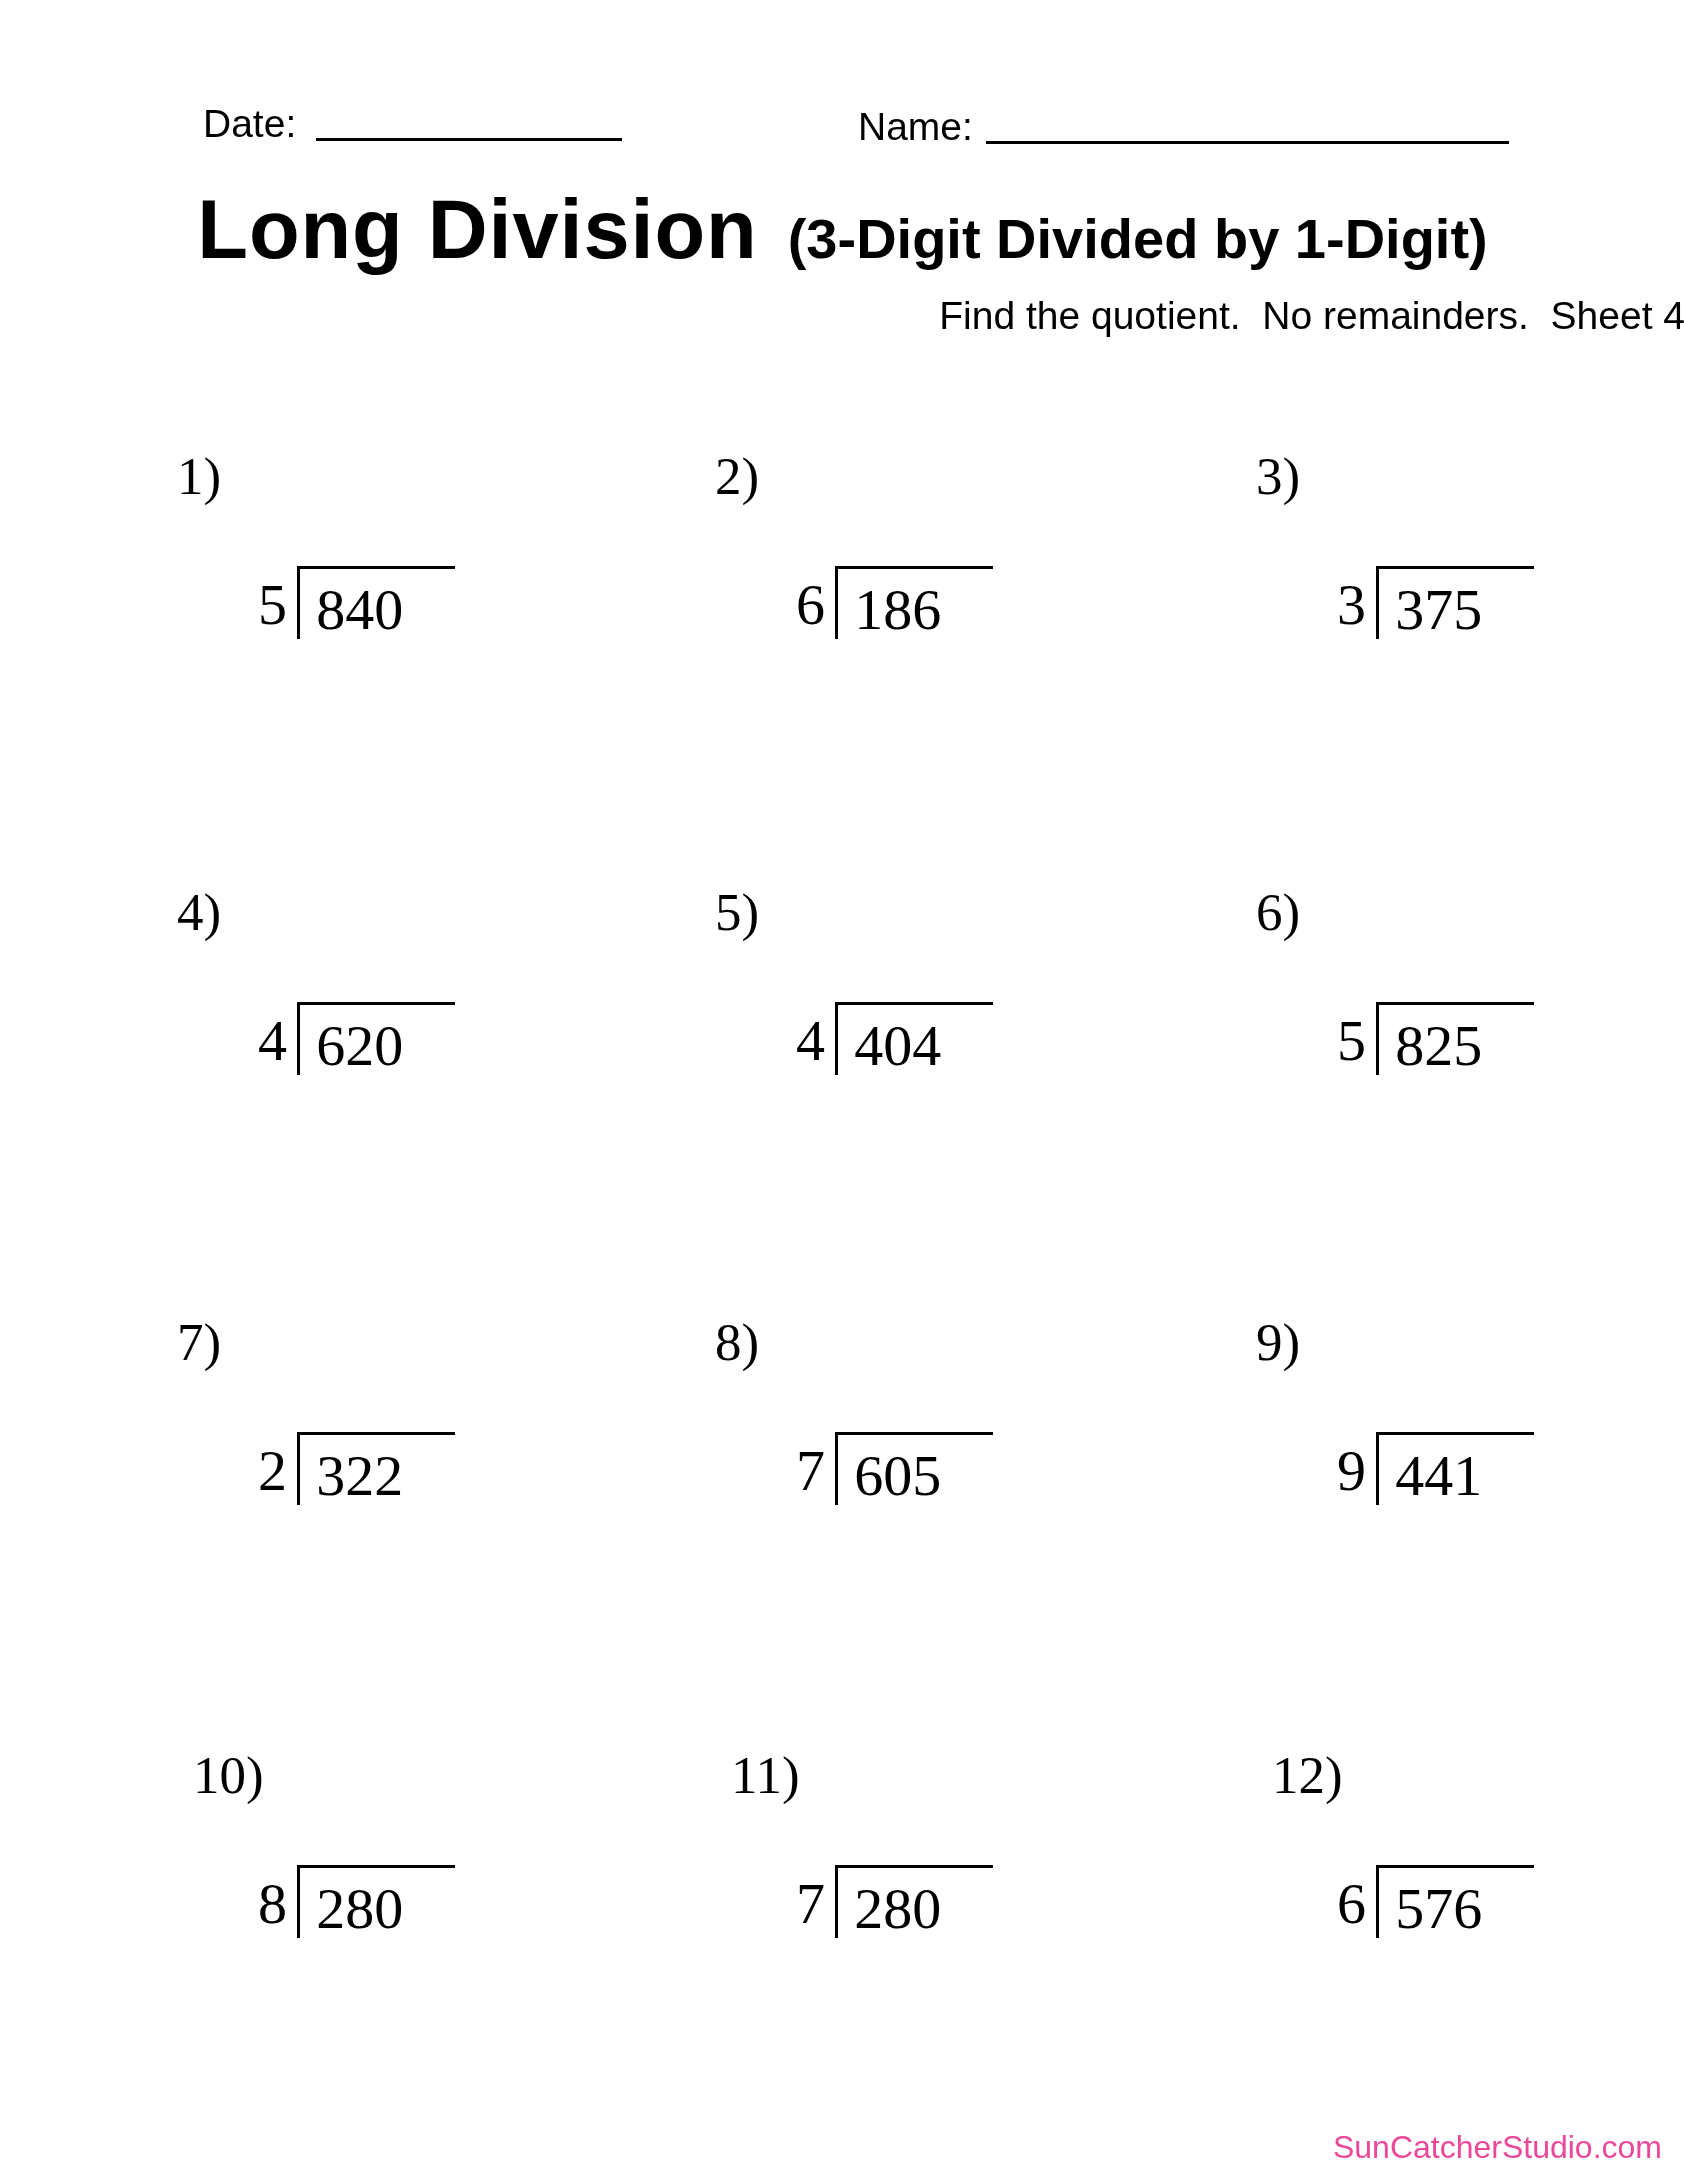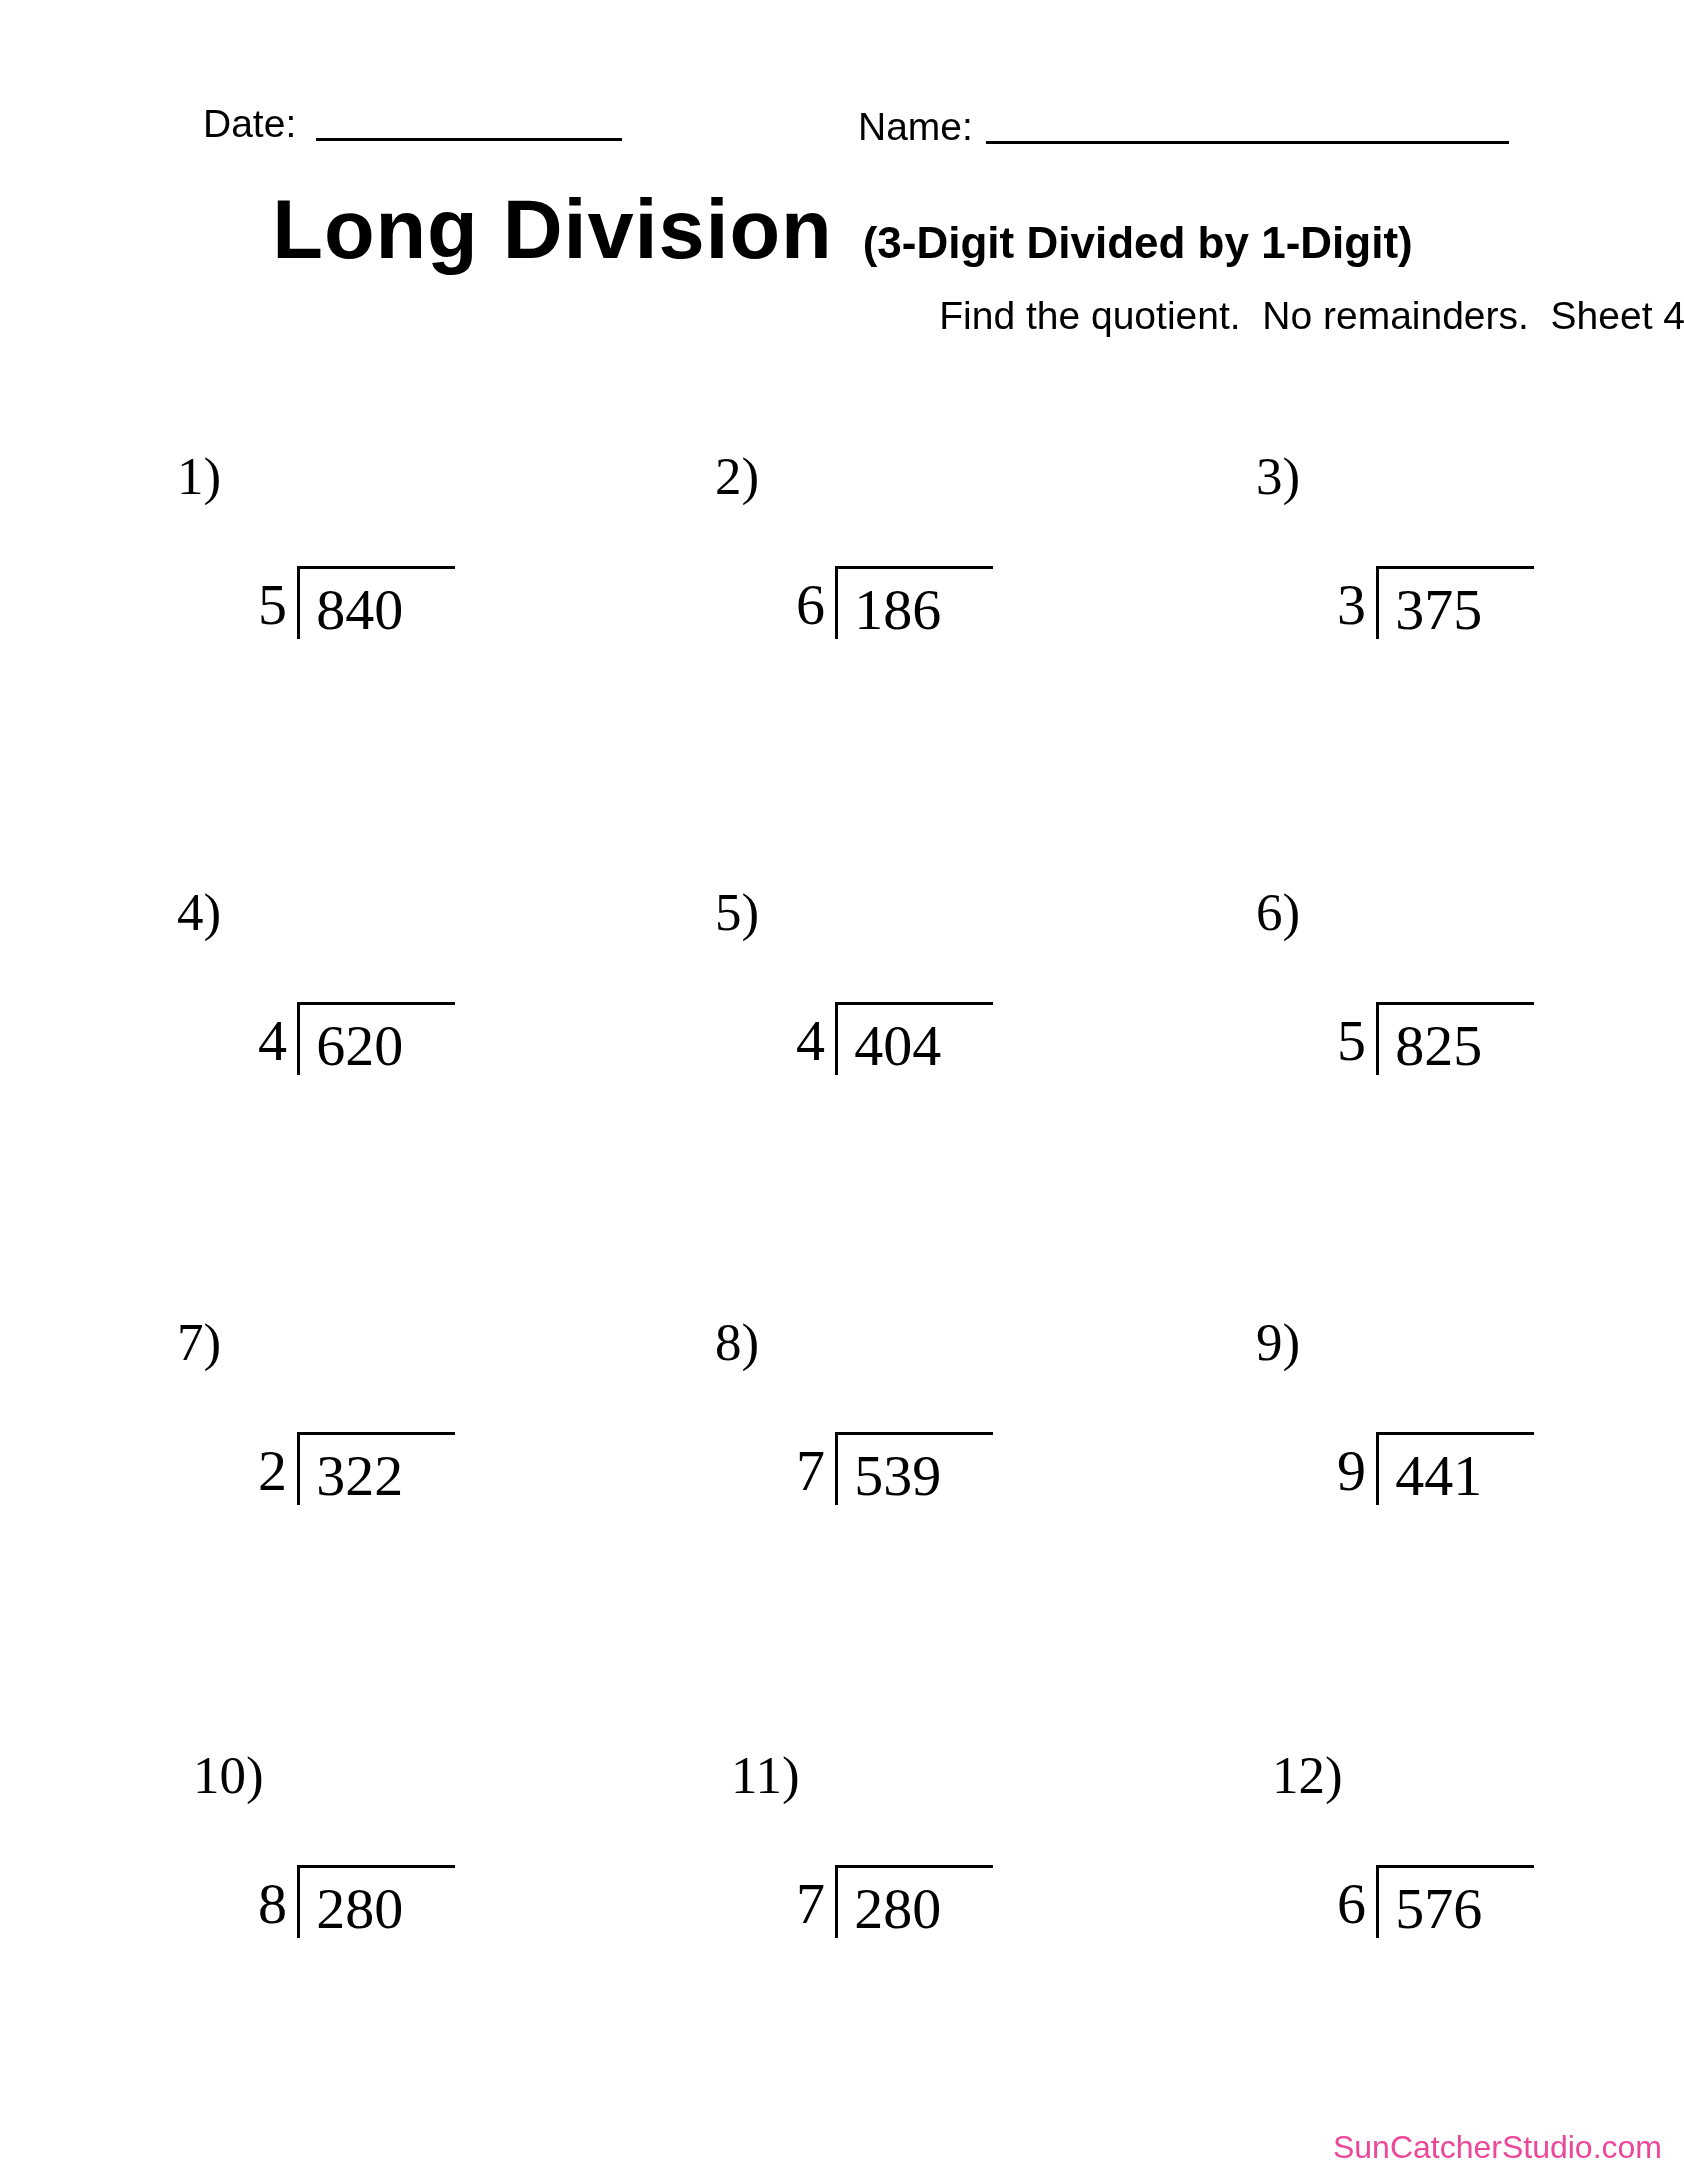--- a/index.html
+++ b/index.html
@@ -17,21 +17,21 @@
   .name-field{left:858px;top:107px;}
   .write-line{position:absolute;height:3.4px;background:#000;}
   .date-line{left:316px;top:138px;width:306px;}
   .name-line{left:986px;top:141px;width:523px;}
 
   .title-row{
     position:absolute;left:0;top:182px;width:1685px;
     text-align:center;white-space:nowrap;
   }
   .title-main{font-size:83px;font-weight:700;letter-spacing:0.9px;}
-  .title-suffix{font-size:44px;font-weight:700;margin-left:30px;}
+  .title-suffix{font-size:56px;font-weight:700;margin-left:30px;}
   .subtitle{
     position:absolute;left:0;top:296px;width:1685px;
     text-align:right;font-size:39px;line-height:1;white-space:pre;
   }
 
   
   .problem{position:absolute;}
   .p-num{
     position:absolute;left:-81px;top:0;
     font-family:"Liberation Serif", serif;
@@ -122,21 +122,21 @@
   <div class="p-num">7)</div>
   <div class="dgroup">
     <div class="ddivisor">2</div>
     <div class="dbox">322</div>
   </div>
 </div>
 <div class="problem" style="left:796px;top:1316px;">
   <div class="p-num">8)</div>
   <div class="dgroup">
     <div class="ddivisor">7</div>
-    <div class="dbox">539</div>
+    <div class="dbox">605</div>
   </div>
 </div>
 <div class="problem" style="left:1337px;top:1316px;">
   <div class="p-num">9)</div>
   <div class="dgroup">
     <div class="ddivisor">9</div>
     <div class="dbox">441</div>
   </div>
 </div>
 

